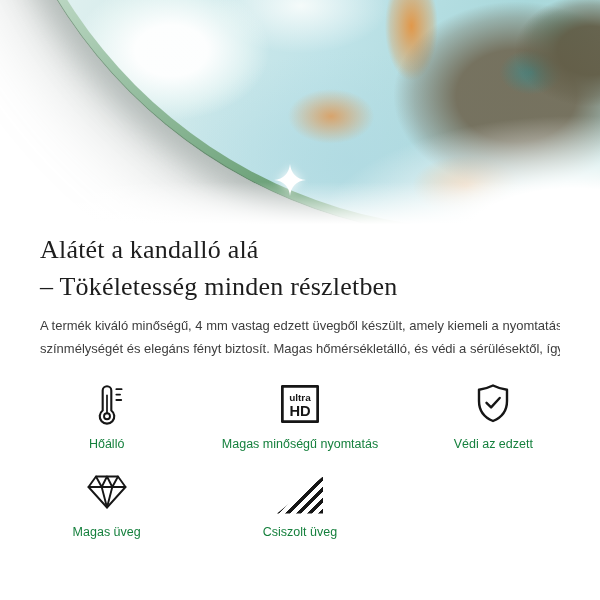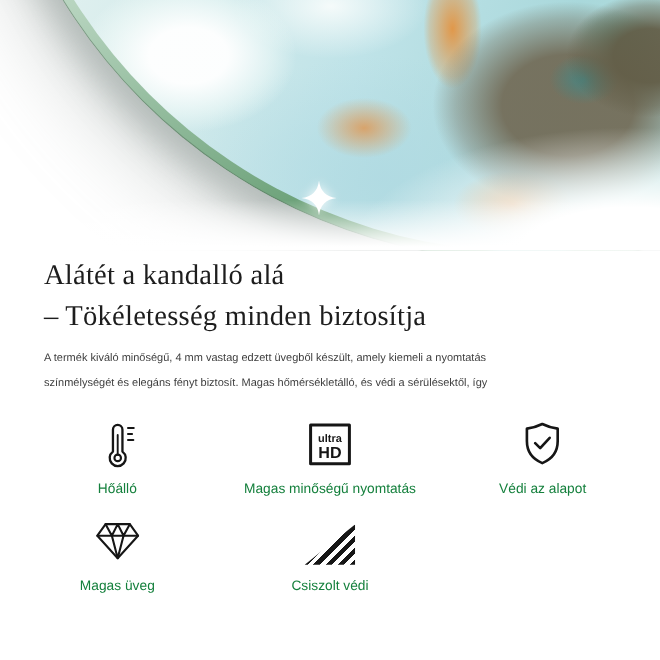--- a/index.html
+++ b/index.html
@@ -40,21 +40,21 @@
   .sparkle{position:absolute;left:274px;top:164px;width:32px;height:32px;
     filter:drop-shadow(0 0 5px rgba(255,255,255,.95));}
 
   
   .content{padding:0 40px;}
   .title{
     margin:3px 0 0;font-weight:400;color:#1d1d1d;
     font-family:"Liberation Serif","DejaVu Serif",serif;
     font-size:26px;line-height:37px;letter-spacing:.2px;
   }
-  .desc{margin:9px 0 0;color:#3d3d3d;font-size:10px;line-height:23px;}
+  .desc{margin:9px 0 0;color:#3d3d3d;font-size:13px;line-height:23px;}
   .desc .line{white-space:nowrap;overflow:hidden;}
 
   
   .features{display:grid;grid-template-columns:repeat(3,1fr);row-gap:16px;
     margin-top:20px;padding:0 10px;}
   .feature{display:flex;flex-direction:column;align-items:center;}
   .f-icon{height:48px;display:flex;align-items:center;justify-content:flex-start;}
   .f-label{margin-top:9px;font-size:12.5px;color:#15803d;line-height:15px;}
   .stroke-ic{stroke:#161616;fill:none;stroke-linecap:round;stroke-linejoin:round;}
   .edge-tri{
@@ -77,21 +77,21 @@
     <div class="sparkle">
       <svg width="32" height="32" viewBox="0 0 32 32">
         <path d="M16 0 Q17.6 14.4 32 16 Q17.6 17.6 16 32 Q14.4 17.6 0 16 Q14.4 14.4 16 0 Z" fill="#ffffff"></path>
       </svg>
     </div>
   </div>
 
   <div class="content">
     <h1 class="title">
       <span>Alátét a kandalló alá</span><br>
-      <span>– Tökéletesség minden biztosítja</span>
+      <span>– Tökéletesség minden részletben</span>
     </h1>
     <div class="desc">
       <div class="line">A termék kiváló minőségű, 4 mm vastag edzett üvegből készült, amely kiemeli a nyomtatás</div>
       <div class="line">színmélységét és elegáns fényt biztosít. Magas hőmérsékletálló, és védi a sérülésektől, így</div>
     </div>
   </div>
 
   <div class="features">
 
     <div class="feature">
@@ -121,39 +121,39 @@
 
     <div class="feature">
       <div class="f-icon">
         <svg width="44" height="46" viewBox="0 0 44 46">
           <g class="stroke-ic" stroke-width="2.4">
             <path d="M22 4.5 c4.6 2.3 9.3 3.6 14 4.2 V20 c0 9.6 -5.6 16.6 -14 20 C13.6 36.6 8 29.6 8 20 V8.7 c4.7 -.6 9.4 -1.9 14 -4.2 Z"></path>
             <path d="M15.5 21.8 l4.6 4.6 l8.6 -9.4"></path>
           </g>
         </svg>
       </div>
-      <div class="f-label">Védi az alapot</div>
+      <div class="f-label">Védi az edzett</div>
     </div>
 
     <div class="feature">
       <div class="f-icon">
         <svg width="48" height="44" viewBox="0 0 48 44">
           <g class="stroke-ic" stroke-width="1.9">
             <path d="M13 6.5 H35 L42.5 17 L24 37.5 L5.5 17 Z"></path>
             <path d="M5.5 17 H42.5"></path>
             <path d="M13 6.5 L18.7 17 L24 6.5 L29.3 17 L35 6.5"></path>
             <path d="M18.7 17 L24 37.5 L29.3 17"></path>
           </g>
         </svg>
       </div>
       <div class="f-label">Magas üveg</div>
     </div>
 
     <div class="feature">
       <div class="f-icon">
         <div class="edge-tri"></div>
       </div>
-      <div class="f-label">Csiszolt védi</div>
+      <div class="f-label">Csiszolt üveg</div>
     </div>
 
 
   </div>
 </div>
 
 </body></html>

